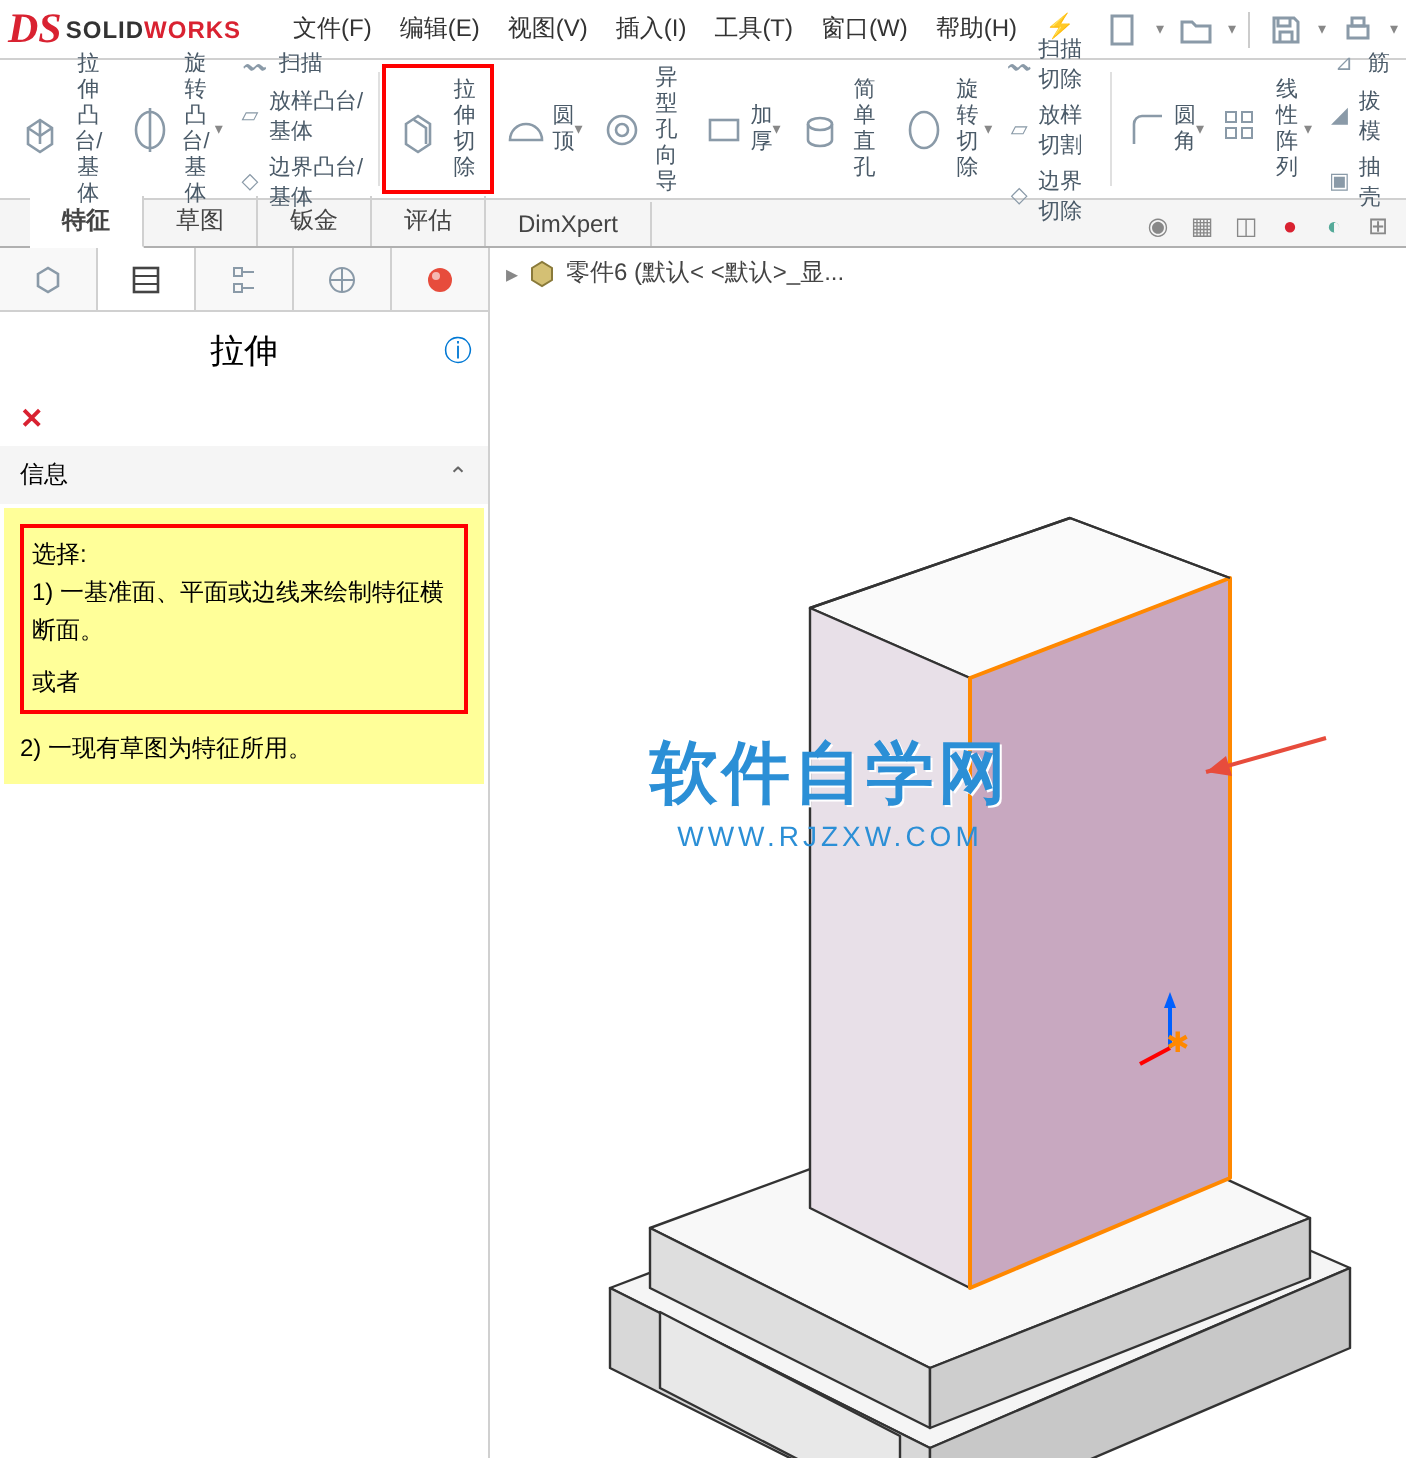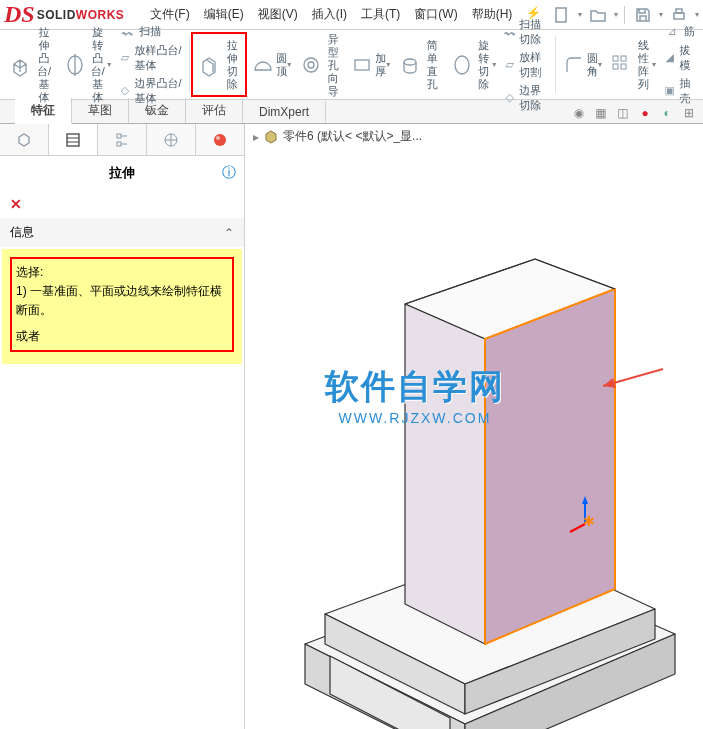--- a/index.html
+++ b/index.html
@@ -1,20 +1,20 @@
 <!DOCTYPE html>
 <html><head>
   <meta charset="utf-8">
   <style>
     * { box-sizing: border-box; margin: 0; padding: 0; }
     body { font-family: "Microsoft YaHei", Arial, sans-serif; font-size: 12px; background: #fff; width: 703px; height: 729px; overflow: hidden; position: relative; }
     
     .menubar { display: flex; align-items: center; height: 30px; border-bottom: 1px solid #d0d0d0; padding: 0 4px; background: #fff; }
     .logo { display: flex; align-items: center; margin-right: 20px; }
-    .logo-mark { color: #d92231; font-size: 24px; font-style: italic; font-weight: bold; margin-right: 2px; font-family: Georgia, serif; }
+    .logo-mark { color: #d92231; font-size: 21px; font-style: italic; font-weight: bold; margin-right: 2px; font-family: Georgia, serif; }
     .logo-text { font-weight: bold; font-size: 12px; letter-spacing: 0.5px; }
     .logo-solid { color: #333; }
     .logo-works { color: #d92231; }
     .menu-items { display: flex; gap: 2px; }
     .menu-item { padding: 4px 6px; cursor: pointer; color: #333; }
     .qat { margin-left: auto; display: flex; gap: 4px; align-items: center; }
     .qat-btn { width: 24px; height: 24px; display: flex; align-items: center; justify-content: center; color: #888; cursor: pointer; }
     .qat-sep { width: 1px; height: 18px; background: #ccc; margin: 0 2px; }
     
     .ribbon { display: flex; height: 70px; border-bottom: 1px solid #d0d0d0; background: #fff; padding: 2px 4px; }
@@ -35,21 +35,21 @@
     .side-icons { margin-left: auto; display: flex; gap: 2px; padding-right: 4px; align-items: center; }
     .side-icon { width: 20px; height: 20px; display: flex; align-items: center; justify-content: center; color: #888; cursor: pointer; }
     
     .workspace { display: flex; height: 605px; }
     .left-panel { width: 245px; border-right: 1px solid #d0d0d0; background: #fff; display: flex; flex-direction: column; }
     .panel-tabs { display: flex; height: 32px; border-bottom: 1px solid #d0d0d0; }
     .panel-tab { flex: 1; display: flex; align-items: center; justify-content: center; border-right: 1px solid #d0d0d0; cursor: pointer; background: #f8f8f8; }
     .panel-tab.active { background: #fff; }
     .panel-tab:last-child { border-right: none; }
     .panel-header { display: flex; align-items: center; justify-content: center; padding: 8px; position: relative; }
-    .panel-title { font-weight: bold; font-size: 13px; }
+    .panel-title { font-weight: normal; font-size: 17px; }
     .help-icon { position: absolute; right: 8px; color: #0078d4; cursor: pointer; font-size: 14px; }
     .close-btn { padding: 6px 10px; color: #d92231; font-size: 14px; cursor: pointer; font-weight: bold; }
     .info-header { display: flex; justify-content: space-between; padding: 6px 10px; background: #f5f5f5; cursor: pointer; align-items: center; }
     .info-chevron { color: #666; }
     .info-box { background: #ffff99; padding: 8px; margin: 2px; font-size: 12px; line-height: 1.6; position: relative; }
     .info-red-box { border: 2px solid #ff0000; padding: 4px; margin-bottom: 4px; }
     
     .viewport { flex: 1; background: #fff; position: relative; overflow: hidden; }
     .breadcrumb { display: flex; align-items: center; gap: 4px; padding: 4px 8px; font-size: 12px; color: #444; }
     .bc-arrow { color: #888; }
@@ -320,20 +320,21 @@
     <div class="info-header">
       <span>信息</span>
       <span class="info-chevron">⌃</span>
     </div>
     <div class="info-box">
       <div class="info-red-box">
         <div style="font-weight:normal">选择:</div>
         <div>1) 一基准面、平面或边线来绘制特征横断面。</div>
         <div style="margin-top:6px">或者</div>
       </div>
+      <div style="margin-top:8px">2) 一现有草图为特征所用。</div>
     </div>
   </div>
 
   <div class="viewport">
     <div class="breadcrumb">
       <span class="bc-arrow">▸</span>
       <svg width="16" height="16" viewBox="0 0 16 16">
           <path d="M3 5l5-3 5 3v6l-5 3-5-3z" fill="#d4c074" stroke="#8a7a3a"></path>
         </svg>
       <span>零件6  (默认&lt; &lt;默认&gt;_显...</span>

